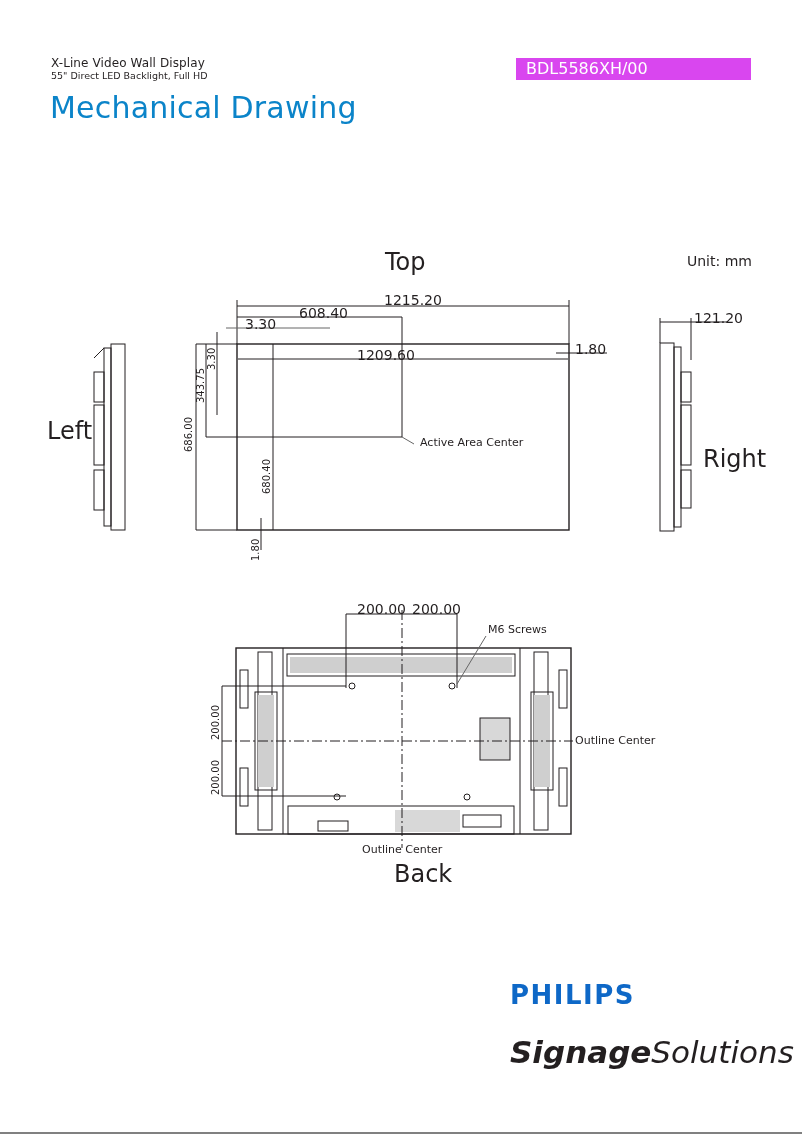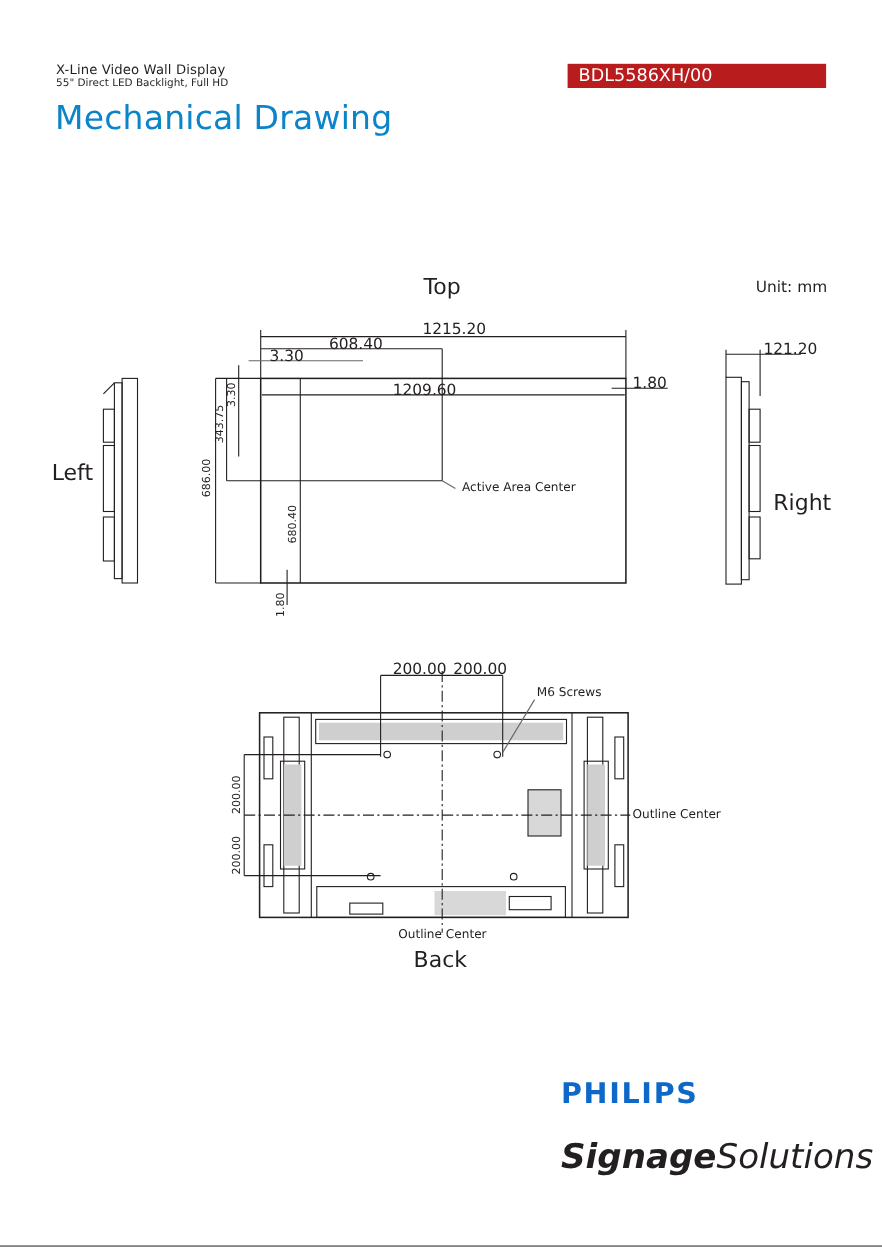--- a/index.html
+++ b/index.html
@@ -7,24 +7,24 @@
     width: 802px; height: 1134px; position: relative; overflow: hidden;
     background: #ffffff;
     font-family: "DejaVu Sans", "Liberation Sans", sans-serif;
     color: #231f20;
   }
   .abs { position: absolute; }
   .product-line { left: 51px; top: 56px; font-size: 12px; color: #231f20; letter-spacing: 0.1px; }
   .product-sub { left: 51px; top: 70px; font-size: 9.5px; color: #231f20; }
   .page-title { left: 50px; top: 90px; font-size: 30px; color: #0b84c9; font-weight: normal; letter-spacing: 0.2px; }
   .model-box {
-    left: 516px; top: 58px; width: 235px; height: 22px; background: #b91c1c;
+    left: 516px; top: 58px; width: 235px; height: 22px; background: #d946ef;
     color: #ffffff; font-size: 16px; line-height: 22px; padding-left: 10px; box-sizing: border-box;
   }
-  .view-label { font-size: 20px; color: #231f20; }
+  .view-label { font-size: 24px; color: #231f20; }
   .unit-label { font-size: 14px; color: #231f20; }
   .dim { font-size: 14px; color: #231f20; white-space: nowrap; }
   .dim-v { font-size: 10px; color: #231f20; white-space: nowrap; transform-origin: left top; transform: rotate(-90deg); }
   .note { font-size: 11px; color: #231f20; white-space: nowrap; }
   .philips-logo { left: 510px; top: 980px; font-size: 26px; font-weight: bold; color: #0b5ed7; letter-spacing: 1.5px; color:#0e68c7;text-align:center; }
   .signage { left: 510px; top: 1034px; font-size: 31px; color: #231f20; }
   .signage b { font-weight: bold; font-style: italic; }
   .signage i { font-style: italic; font-weight: normal; }
   .bottom-rule { left: 0; top: 1132px; width: 802px; height: 2px; background: #808080; }
   svg { position: absolute; left: 0; top: 0; }
@@ -145,18 +145,18 @@
 <div class="abs view-label" style="left:703px; top:417px;margin-top:28px;">Right</div>
 <div class="abs dim" style="left:694px; top:310px;">121.20</div>
 
 <div class="abs dim" style="left:357px; top:601px;">200.00</div>
 <div class="abs dim" style="left:412px; top:601px;">200.00</div>
 <div class="abs dim-v" style="left:210px; top:740px;">200.00</div>
 <div class="abs dim-v" style="left:210px; top:795px;">200.00</div>
 <div class="abs note" style="left:488px; top:623px;">M6 Screws</div>
 <div class="abs note" style="left:575px; top:734px;">Outline Center</div>
 <div class="abs note" style="left:362px; top:843px;">Outline Center</div>
-<div class="abs view-label" style="left:376px; top:860px;">Back</div>
+<div class="abs view-label" style="left:394px; top:860px;">Back</div>
 
 <div class="abs philips-logo">PHILIPS</div>
 <div class="abs signage"><b>Signage</b><i>Solutions</i></div>
 
 <div class="abs bottom-rule"></div>
 
 </body></html>

